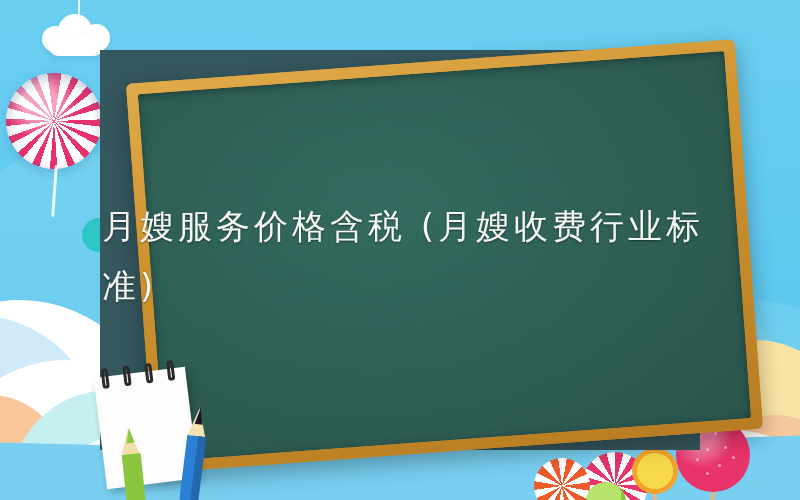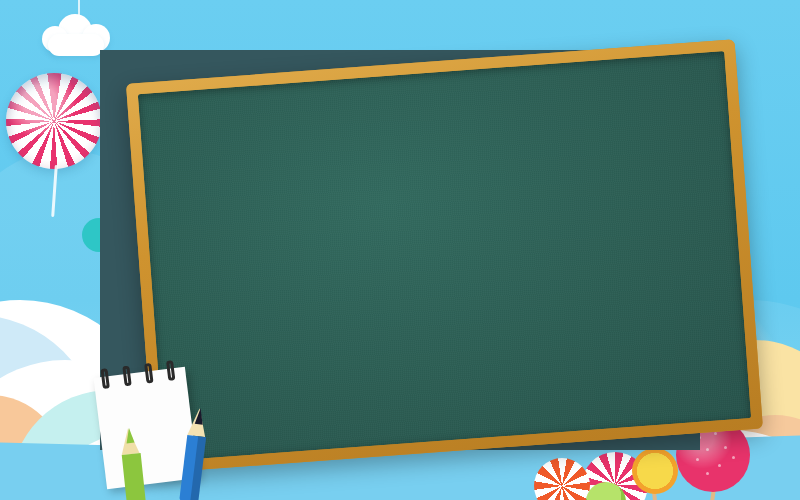--- a/index.html
+++ b/index.html
@@ -355,20 +355,21 @@
   <div class="lolli lp-green">
     <div class="cap"></div>
   </div>
 
   <div class="board-panel">
     <div class="chalkboard">
       <div class="chalk-surface"></div>
     </div>
   </div>
 
+  <div class="board-text">月嫂服务价格含税 (月嫂收费行业标准)</div>
 
   <div class="notepad">
     <div class="rings">
       <i></i>
         <i></i>
         <i></i>
         <i></i>
     </div>
   </div>
 

